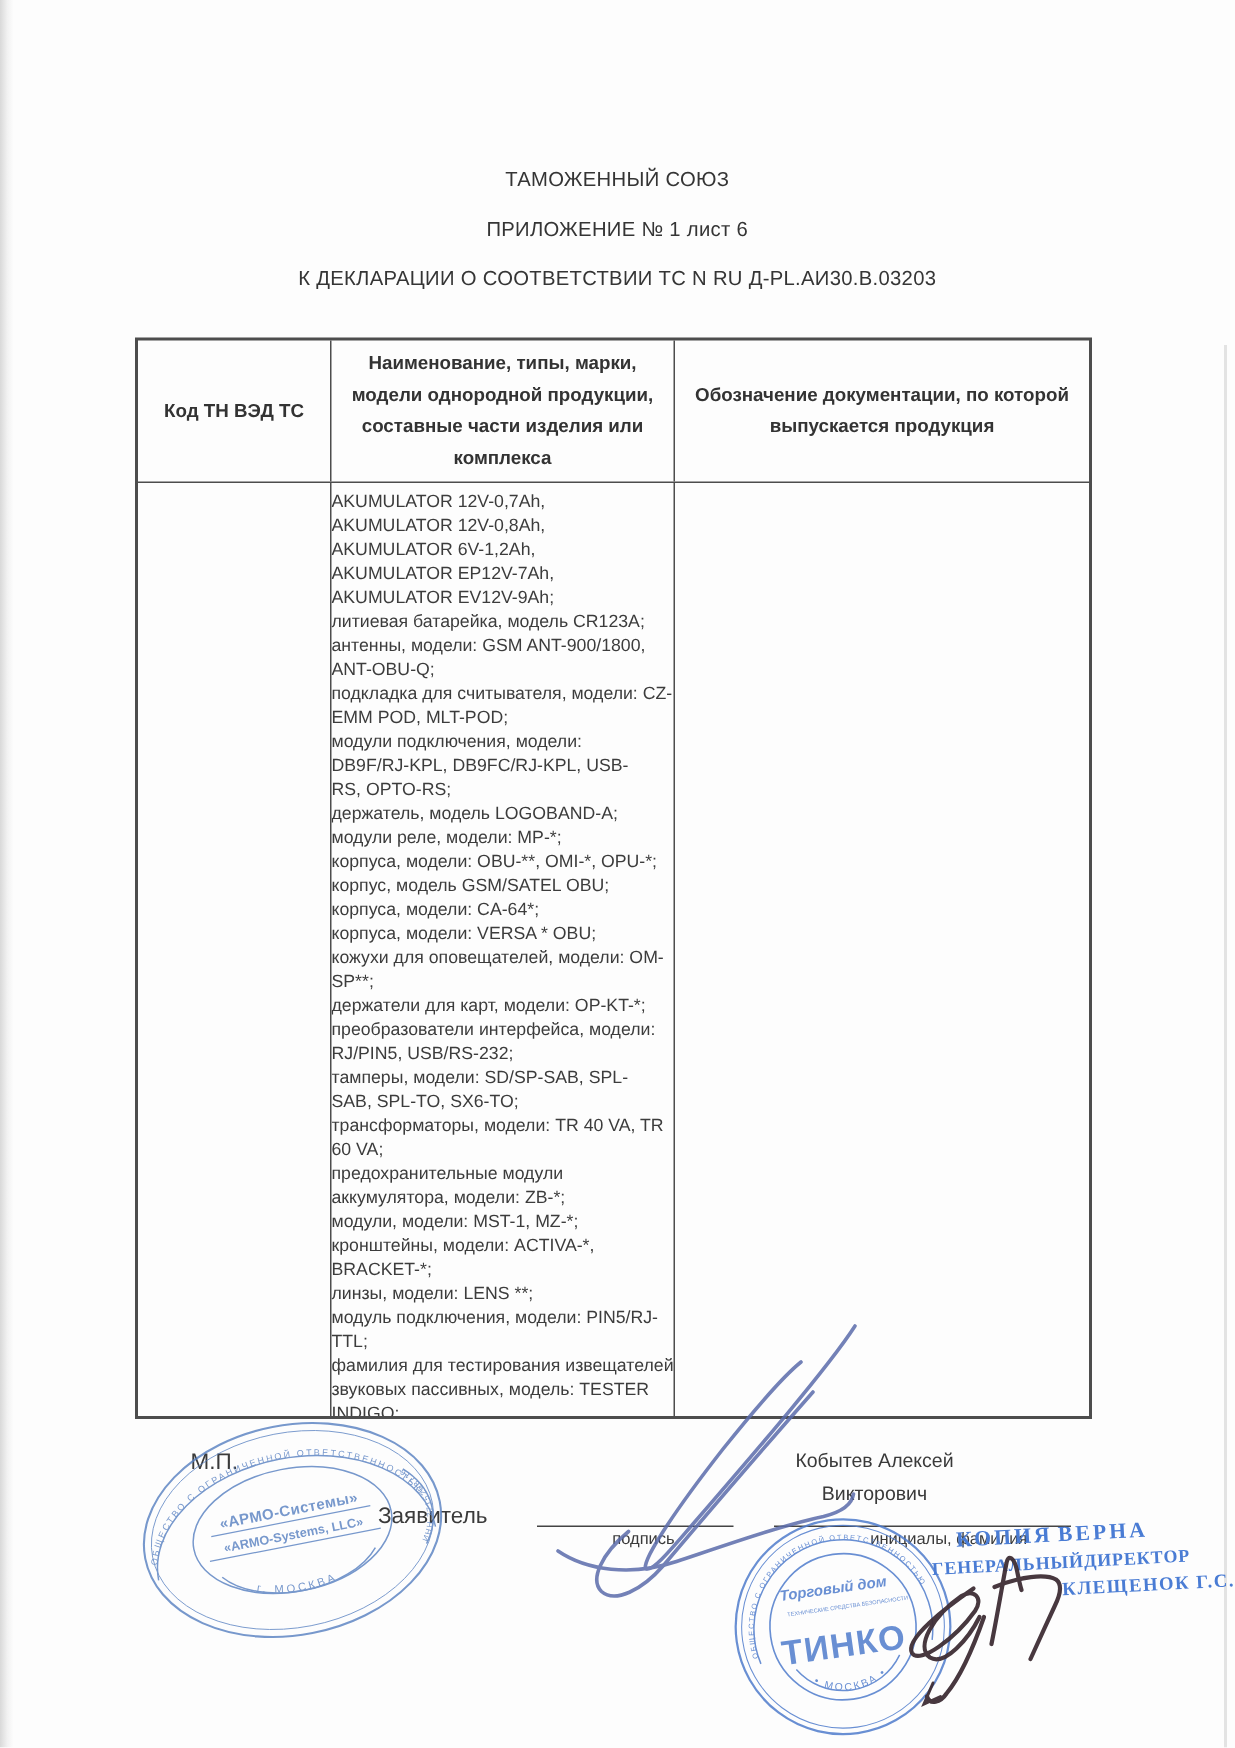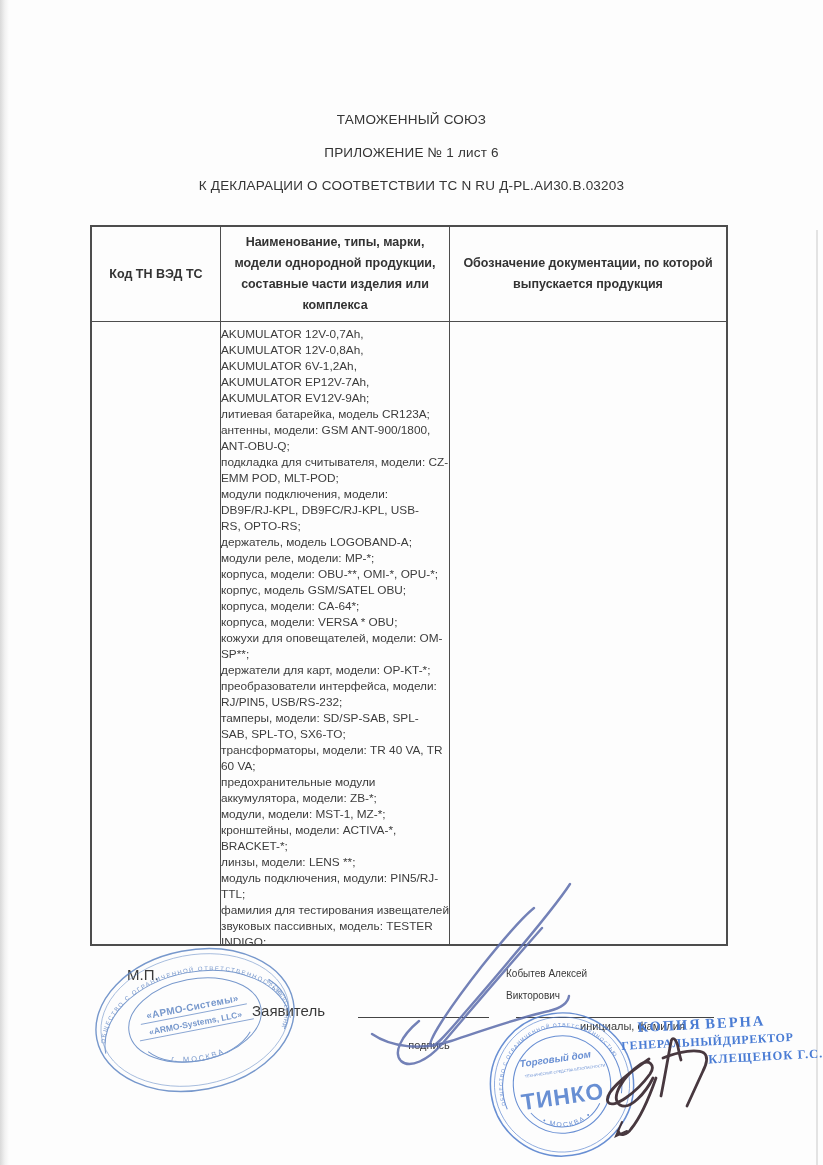--- a/index.html
+++ b/index.html
@@ -28,26 +28,26 @@
   .cell+.cell{border-left:1.5px solid #4d4d4d;}
   .thead .cell{display:flex;align-items:center;justify-content:center;text-align:center;
     font-weight:bold;font-size:12.5px;line-height:21px;white-space:pre-line;padding:2px 6px;color:#333;}
   .products{padding:4px 0 0 0;font-size:11.8px;line-height:16px;color:#3c3c3c;}
   .product-line{white-space:nowrap;height:16px;}
 
   
   .flabel{position:absolute;font-size:15px;color:#3a3a3a;}
   .mp{left:127px;top:966px;}
   .applicant{left:252px;top:966px;margin-top:36px;}
-  .name-block{left:506px;top:963px;width:192px;line-height:22px;font-size:10px;white-space:pre-line;}
+  .name-block{left:487px;top:963px;width:192px;text-align:center;line-height:22px;font-size:13px;white-space:pre-line;}
   .sig-line{position:absolute;border-top:1.3px solid #444;height:0;}
   .line-sign{left:358px;top:1017px;width:131px;}
   .line-name{left:516px;top:1017px;width:198px;}
   .caption{position:absolute;font-size:11px;color:#3a3a3a;text-align:center;}
-  .cap-sign{left:393px;top:1020px;width:72px;margin-top:19px;}
+  .cap-sign{left:393px;top:1020px;width:72px;}
   .cap-name{left:560px;top:1020px;width:145px;}
 
   
   .copy-stamp{position:absolute;left:620px;top:1020px;width:200px;
     transform:rotate(-3deg);transform-origin:left top;
     font-family:"Liberation Serif", serif;font-weight:bold;}
   .copy-row1{display:flex;justify-content:space-between;width:128px;margin-left:17px;
     font-size:14.5px;letter-spacing:2px;}
   .copy-row2{margin-top:2px;width:172px;display:flex;justify-content:space-between;
     font-size:12px;letter-spacing:.6px;}
@@ -106,21 +106,21 @@
         <div class="product-line">тамперы, модели: SD/SP-SAB, SPL-</div>
         <div class="product-line">SAB, SPL-TO, SX6-TO;</div>
         <div class="product-line">трансформаторы, модели: TR 40 VA, TR</div>
         <div class="product-line">60 VA;</div>
         <div class="product-line">предохранительные модули</div>
         <div class="product-line">аккумулятора, модели: ZB-*;</div>
         <div class="product-line">модули, модели: MST-1, MZ-*;</div>
         <div class="product-line">кронштейны, модели: ACTIVA-*,</div>
         <div class="product-line">BRACKET-*;</div>
         <div class="product-line">линзы, модели: LENS **;</div>
-        <div class="product-line">модуль подключения, модули: PIN5/RJ-</div>
+        <div class="product-line">модуль подключения, модели: PIN5/RJ-</div>
         <div class="product-line">TTL;</div>
         <div class="product-line">фамилия для тестирования извещателей</div>
         <div class="product-line">звуковых пассивных, модель: TESTER</div>
         <div class="product-line">INDIGO:</div>
       </div>
     <div class="cell"></div>
   </div>
 </div>
 
 <div class="flabel mp">М.П.</div>

